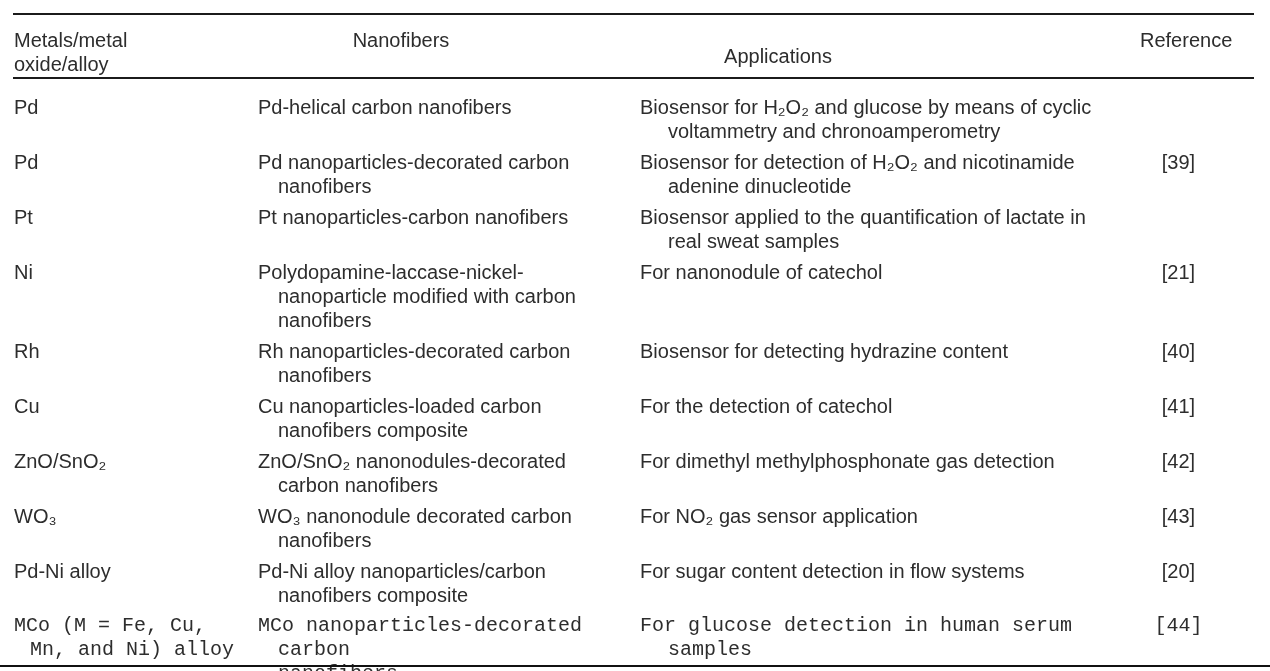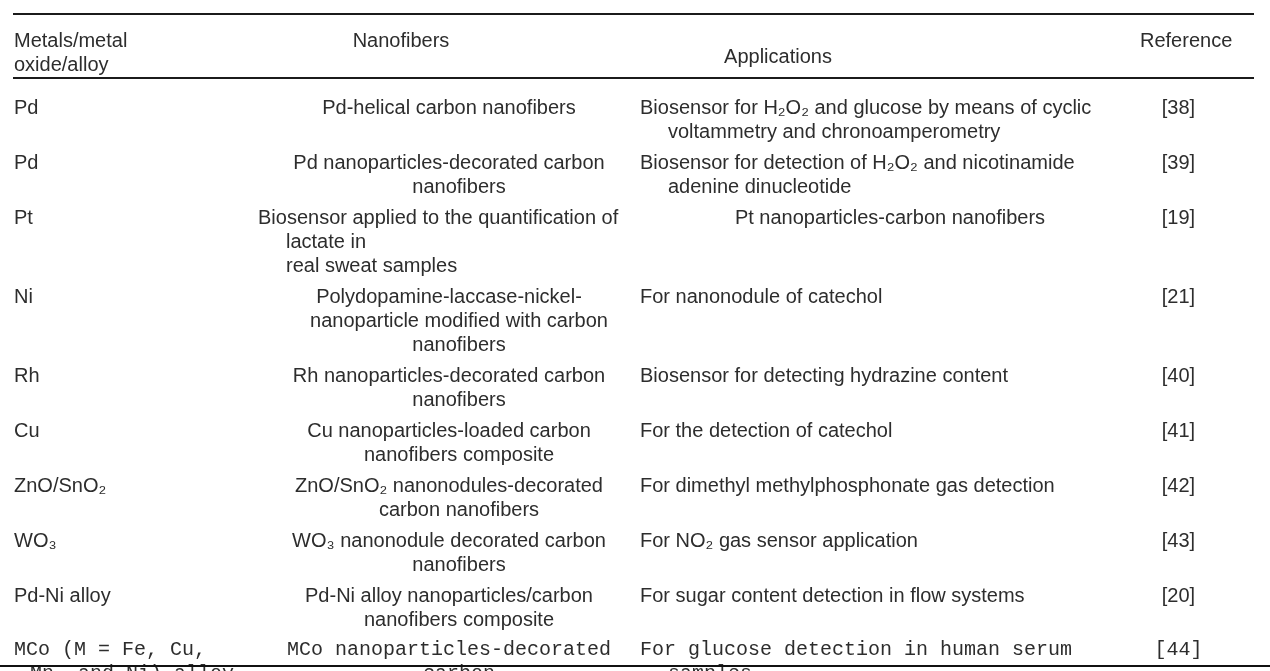--- a/index.html
+++ b/index.html
@@ -43,21 +43,21 @@
   .hc-4 { text-align: center; padding-right: 37px; }
   
   .table-body {
     padding-top: 16px;
     border-bottom: 3px solid #8b5cf6;
   }
   .body-row { margin-bottom: 7px; }
   .body-row:last-child { margin-bottom: 0; font-family: Liberation Mono, monospace; }
   
   .c1 { padding-left: 17px; text-indent: -16px; }
-  .c2 { padding-left: 20px; text-indent: -20px; text-align: center; }
+  .c2 { padding-left: 20px; text-indent: -20px; }
   .c3 { padding-left: 28px; text-indent: -28px; }
   .c4 { text-align: center; padding-right: 37px; }
   .page-bottom-line {
     position: absolute;
     left: 0;
     top: 665px;
     width: 1270px;
     height: 2px;
     background: #111111;
   }
@@ -75,38 +75,36 @@
     <div class="cell hc-4">Reference</div>
   </div>
 
   <div class="table-body">
 
     <div class="grid-row body-row">
       <div class="cell c1">Pd</div>
       <div class="cell c2">Pd-helical carbon nanofibers</div>
       <div class="cell c3">Biosensor for H₂O₂ and glucose by means of cyclic
 voltammetry and chronoamperometry</div>
-      <div class="cell c4">[38]</div>
     </div>
 
     <div class="grid-row body-row">
       <div class="cell c1">Pd</div>
       <div class="cell c2">Pd nanoparticles-decorated carbon
 nanofibers</div>
       <div class="cell c3">Biosensor for detection of H₂O₂ and nicotinamide
 adenine dinucleotide</div>
       <div class="cell c4">[39]</div>
     </div>
 
     <div class="grid-row body-row">
       <div class="cell c1">Pt</div>
+      <div class="cell c2">Pt nanoparticles-carbon nanofibers</div>
       <div class="cell c3">Biosensor applied to the quantification of lactate in
 real sweat samples</div>
-      <div class="cell c2">Pt nanoparticles-carbon nanofibers</div>
-      <div class="cell c4">[19]</div>
     </div>
 
     <div class="grid-row body-row">
       <div class="cell c1">Ni</div>
       <div class="cell c2">Polydopamine-laccase-nickel-
 nanoparticle modified with carbon
 nanofibers</div>
       <div class="cell c3">For nanonodule of catechol</div>
       <div class="cell c4">[21]</div>
     </div>

